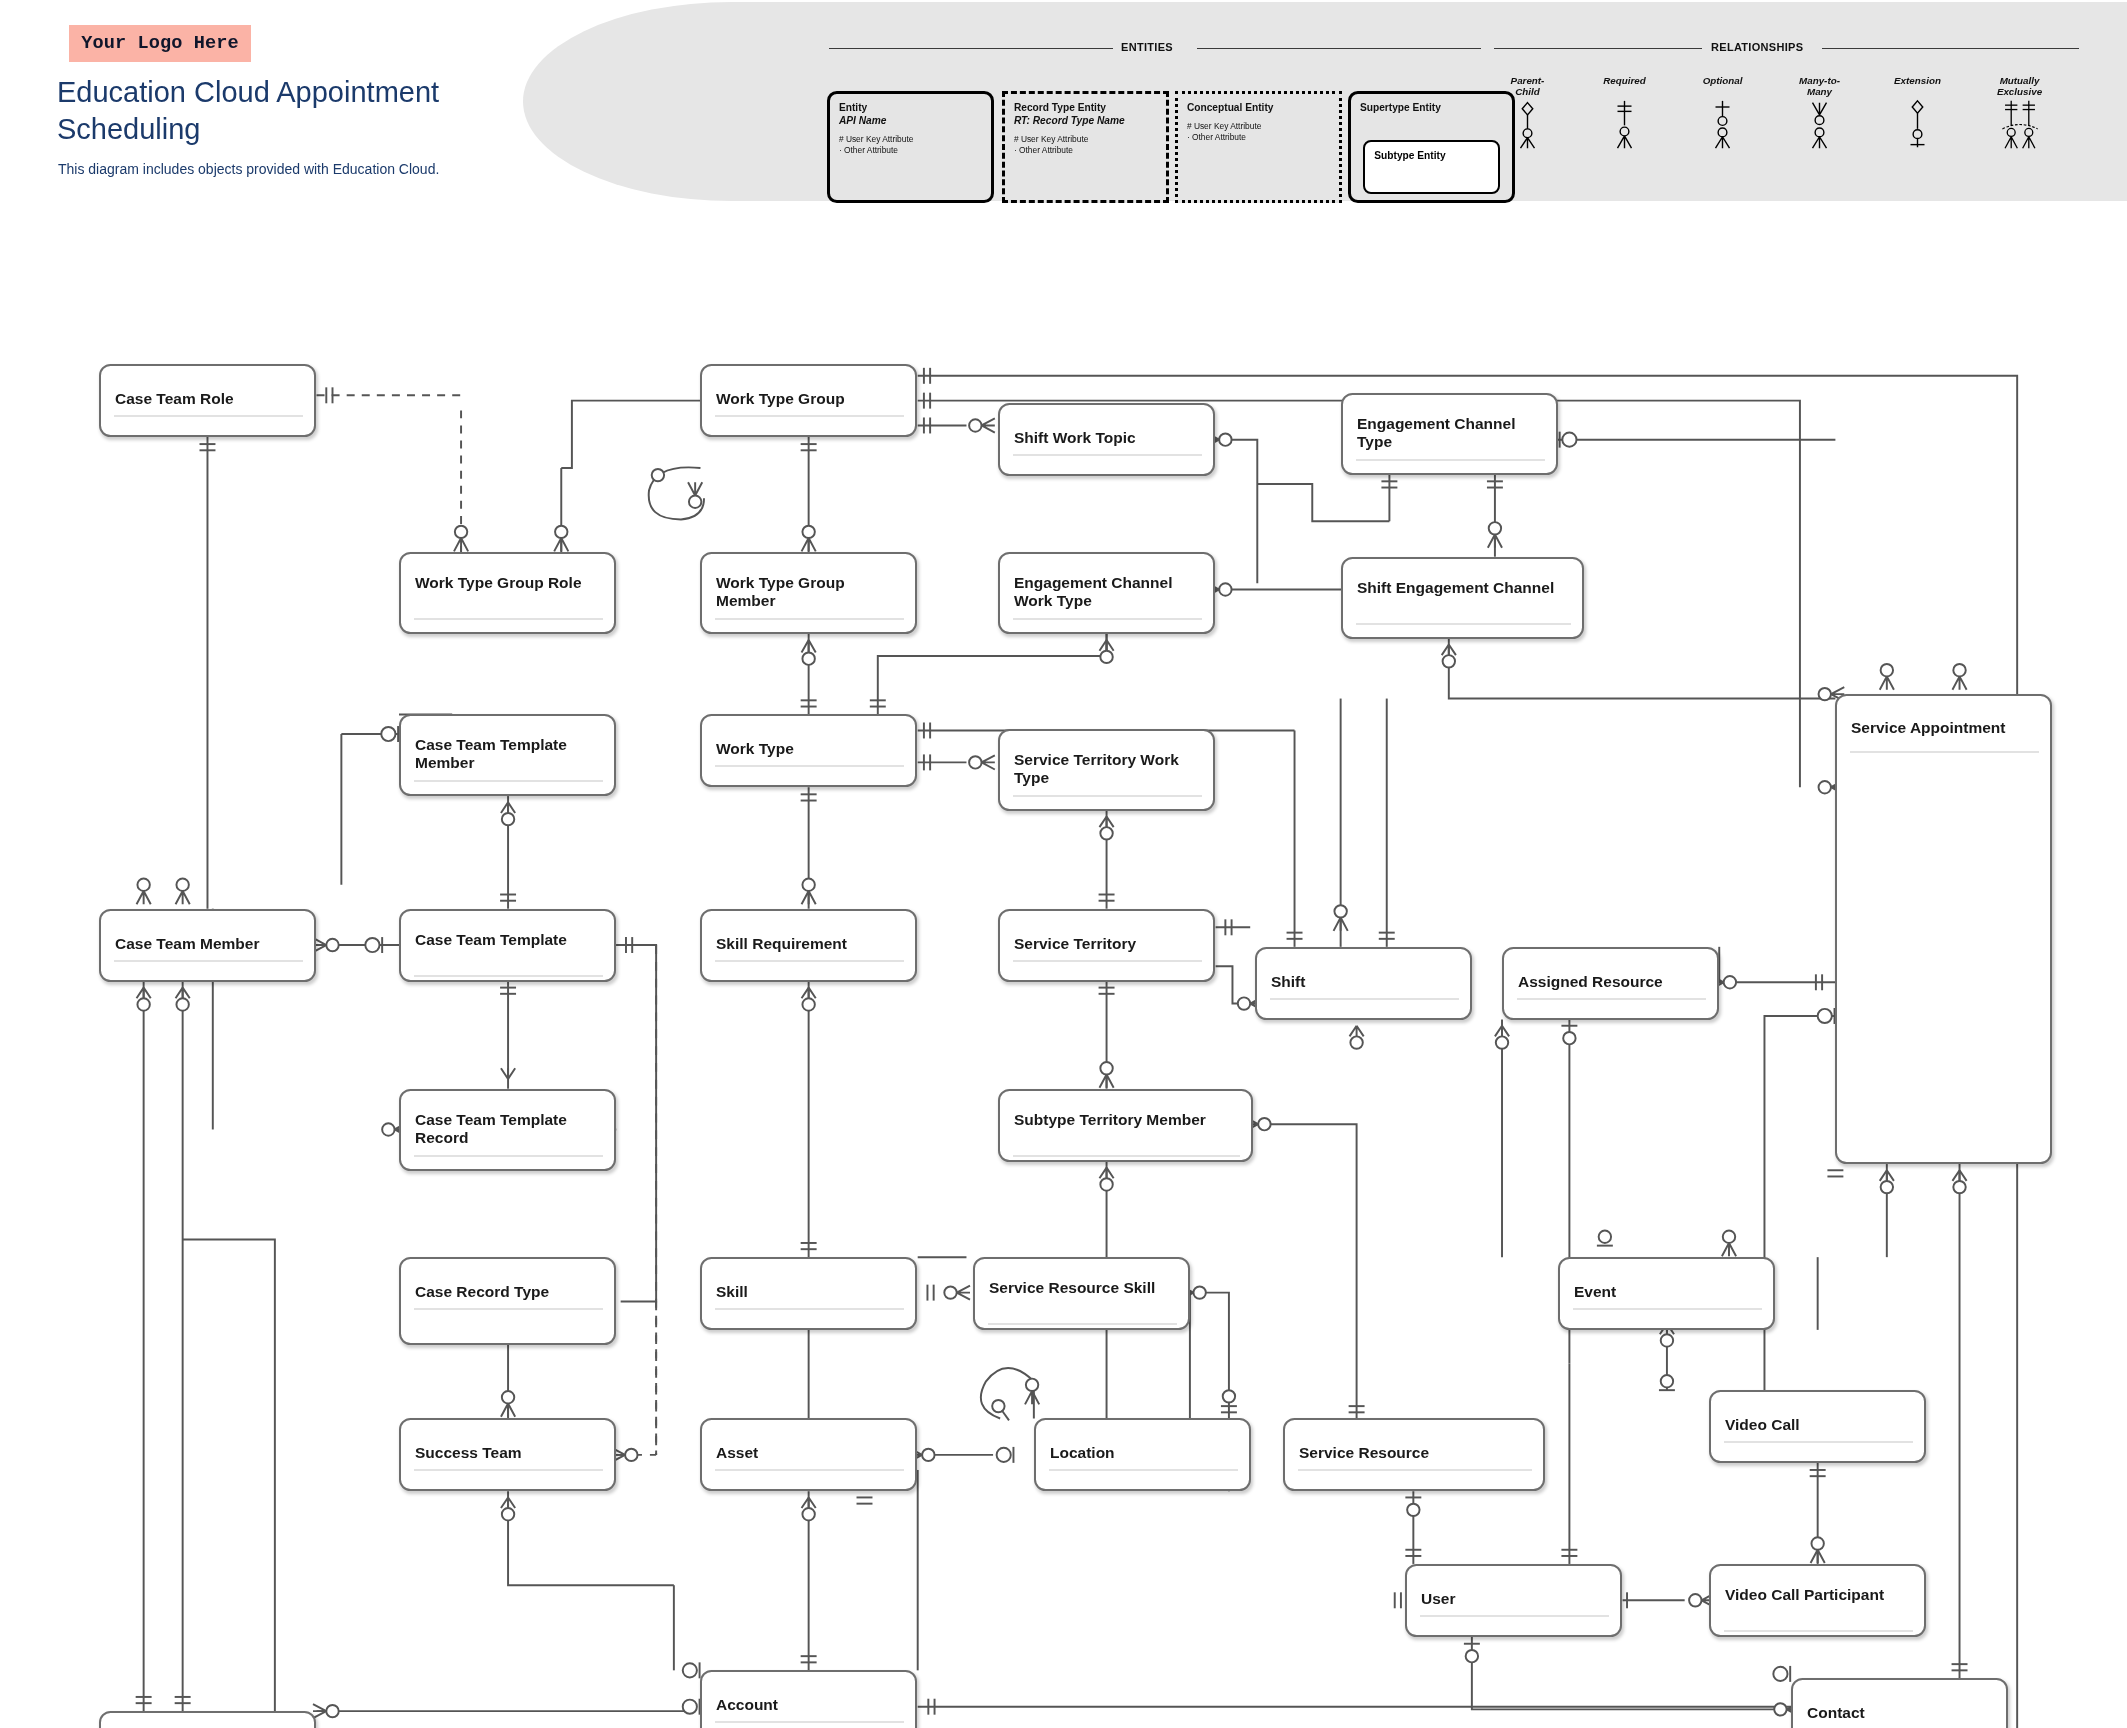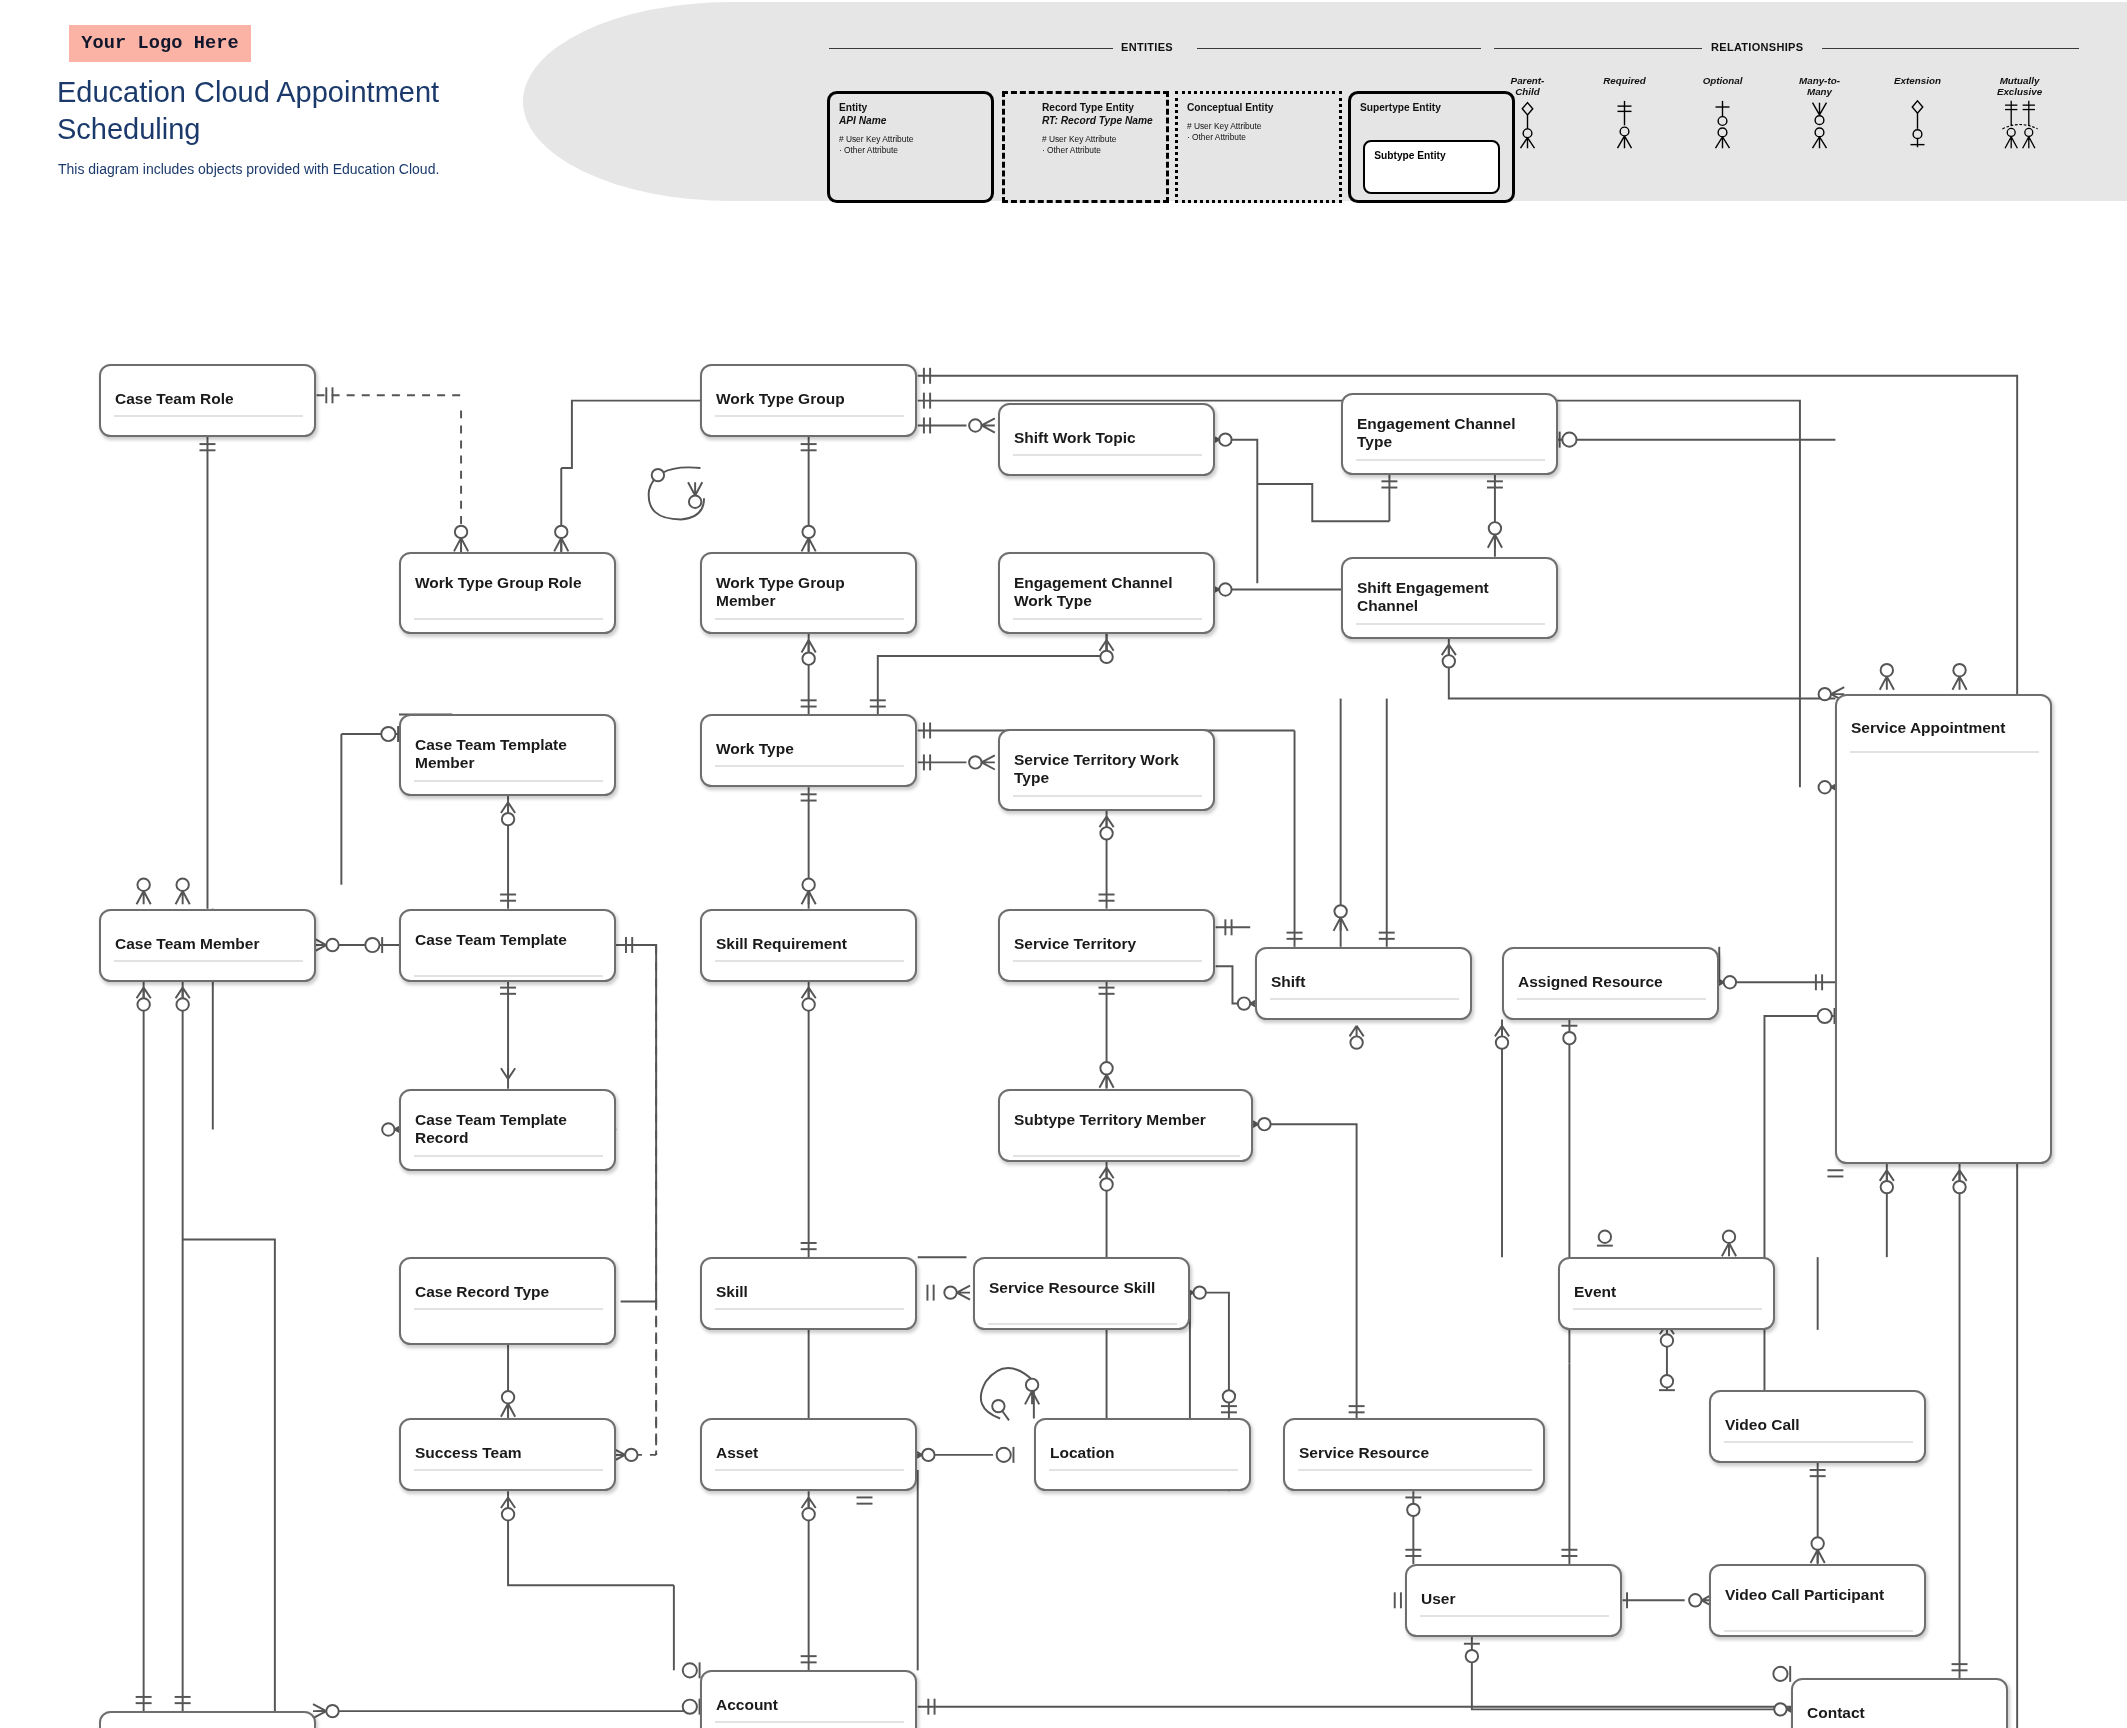--- a/index.html
+++ b/index.html
@@ -66,21 +66,21 @@
     <div class="leg-ent" style="left:7px;width:161px;border:3.5px solid #000;border-radius:9.8px;">
       <div style="padding:8px 0 0 8.9px;">
         <div class="t1">Entity</div>
         <div class="t2">API Name</div>
         <div class="attr" style="white-space:pre-line;"># User Key Attribute
 · Other Attribute</div>
       </div>
     </div>
 
     <div class="leg-ent" style="left:182px;width:161px;border:3.5px dashed #000;">
-      <div style="padding:8px 0 0 8.9px;margin-left:28px;">
+      <div style="padding:8px 0 0 8.9px;">
         <div class="t1">Record Type Entity</div>
         <div class="t2">RT: Record Type Name</div>
         <div class="attr" style="white-space:pre-line;"># User Key Attribute
 · Other Attribute</div>
       </div>
     </div>
 
     <div class="leg-ent" style="left:355px;width:161px;border:3.5px dotted #000;">
       <div style="padding:8px 0 0 8.9px;">
         <div class="t1">Conceptual Entity</div>
@@ -762,21 +762,21 @@
       <div class="rule" style="top: 64px;"></div>
     </div>
     <div class="entity" style="left: 700px; top: 350px; width: 217px; height: 82px;">
       <div class="ttl" style="top: 19.5px;">Work Type Group Member</div>
       <div class="rule" style="top: 64px;"></div>
     </div>
     <div class="entity" style="left: 998px; top: 350px; width: 217px; height: 82px;">
       <div class="ttl" style="top: 19.5px;">Engagement Channel Work Type</div>
       <div class="rule" style="top: 64px;"></div>
     </div>
-    <div class="entity" style="left: 1341px; top: 355px; width: 217px; height: 82px;">
+    <div class="entity" style="left: 1341px; top: 355px; width: 243px; height: 82px;">
       <div class="ttl" style="top: 19.5px;">Shift Engagement Channel</div>
       <div class="rule" style="top: 64px;"></div>
     </div>
     <div class="entity" style="left: 399px; top: 512px; width: 217px; height: 82px;">
       <div class="ttl" style="top: 19.5px;">Case Team Template Member</div>
       <div class="rule" style="top: 64px;"></div>
     </div>
     <div class="entity" style="left: 700px; top: 512px; width: 217px; height: 73px;">
       <div class="ttl" style="top: 24px;">Work Type</div>
       <div class="rule" style="top: 49px;"></div>

